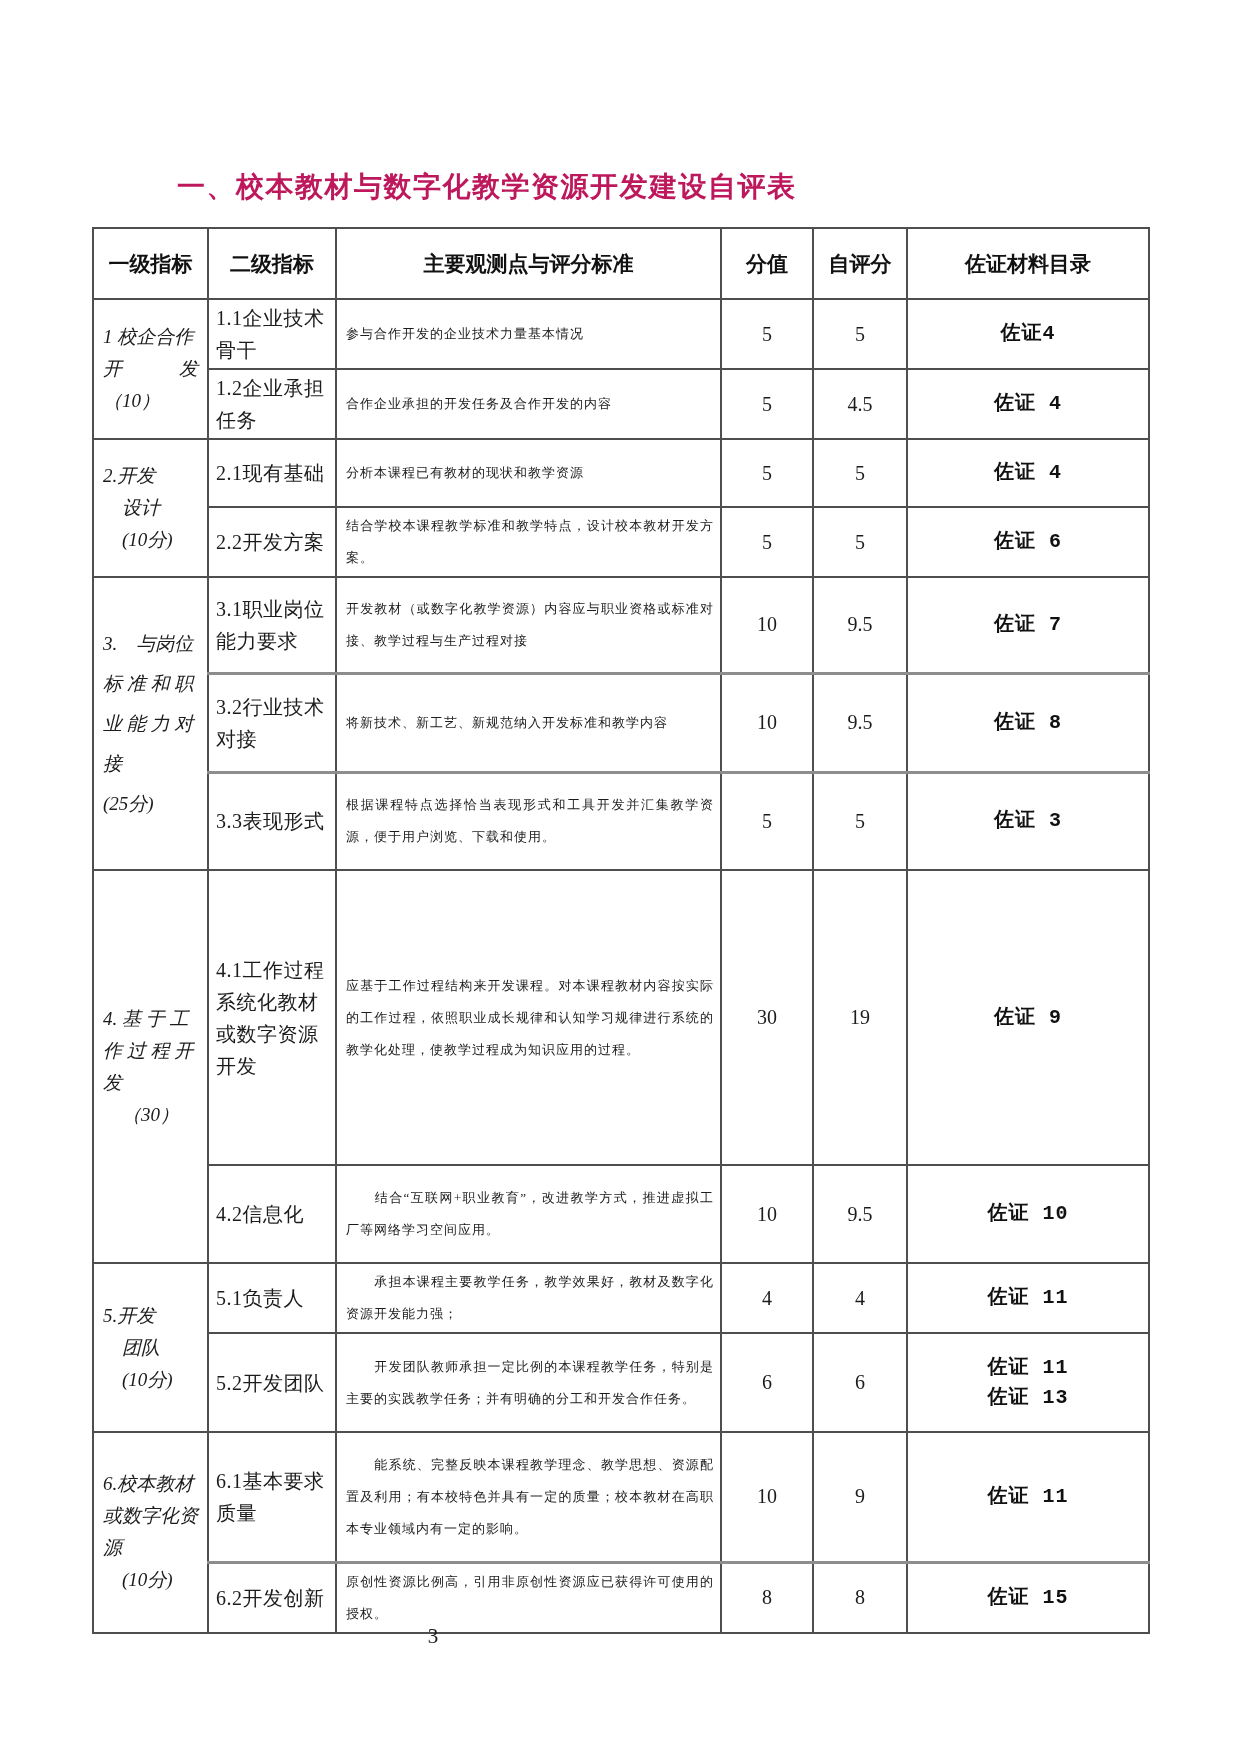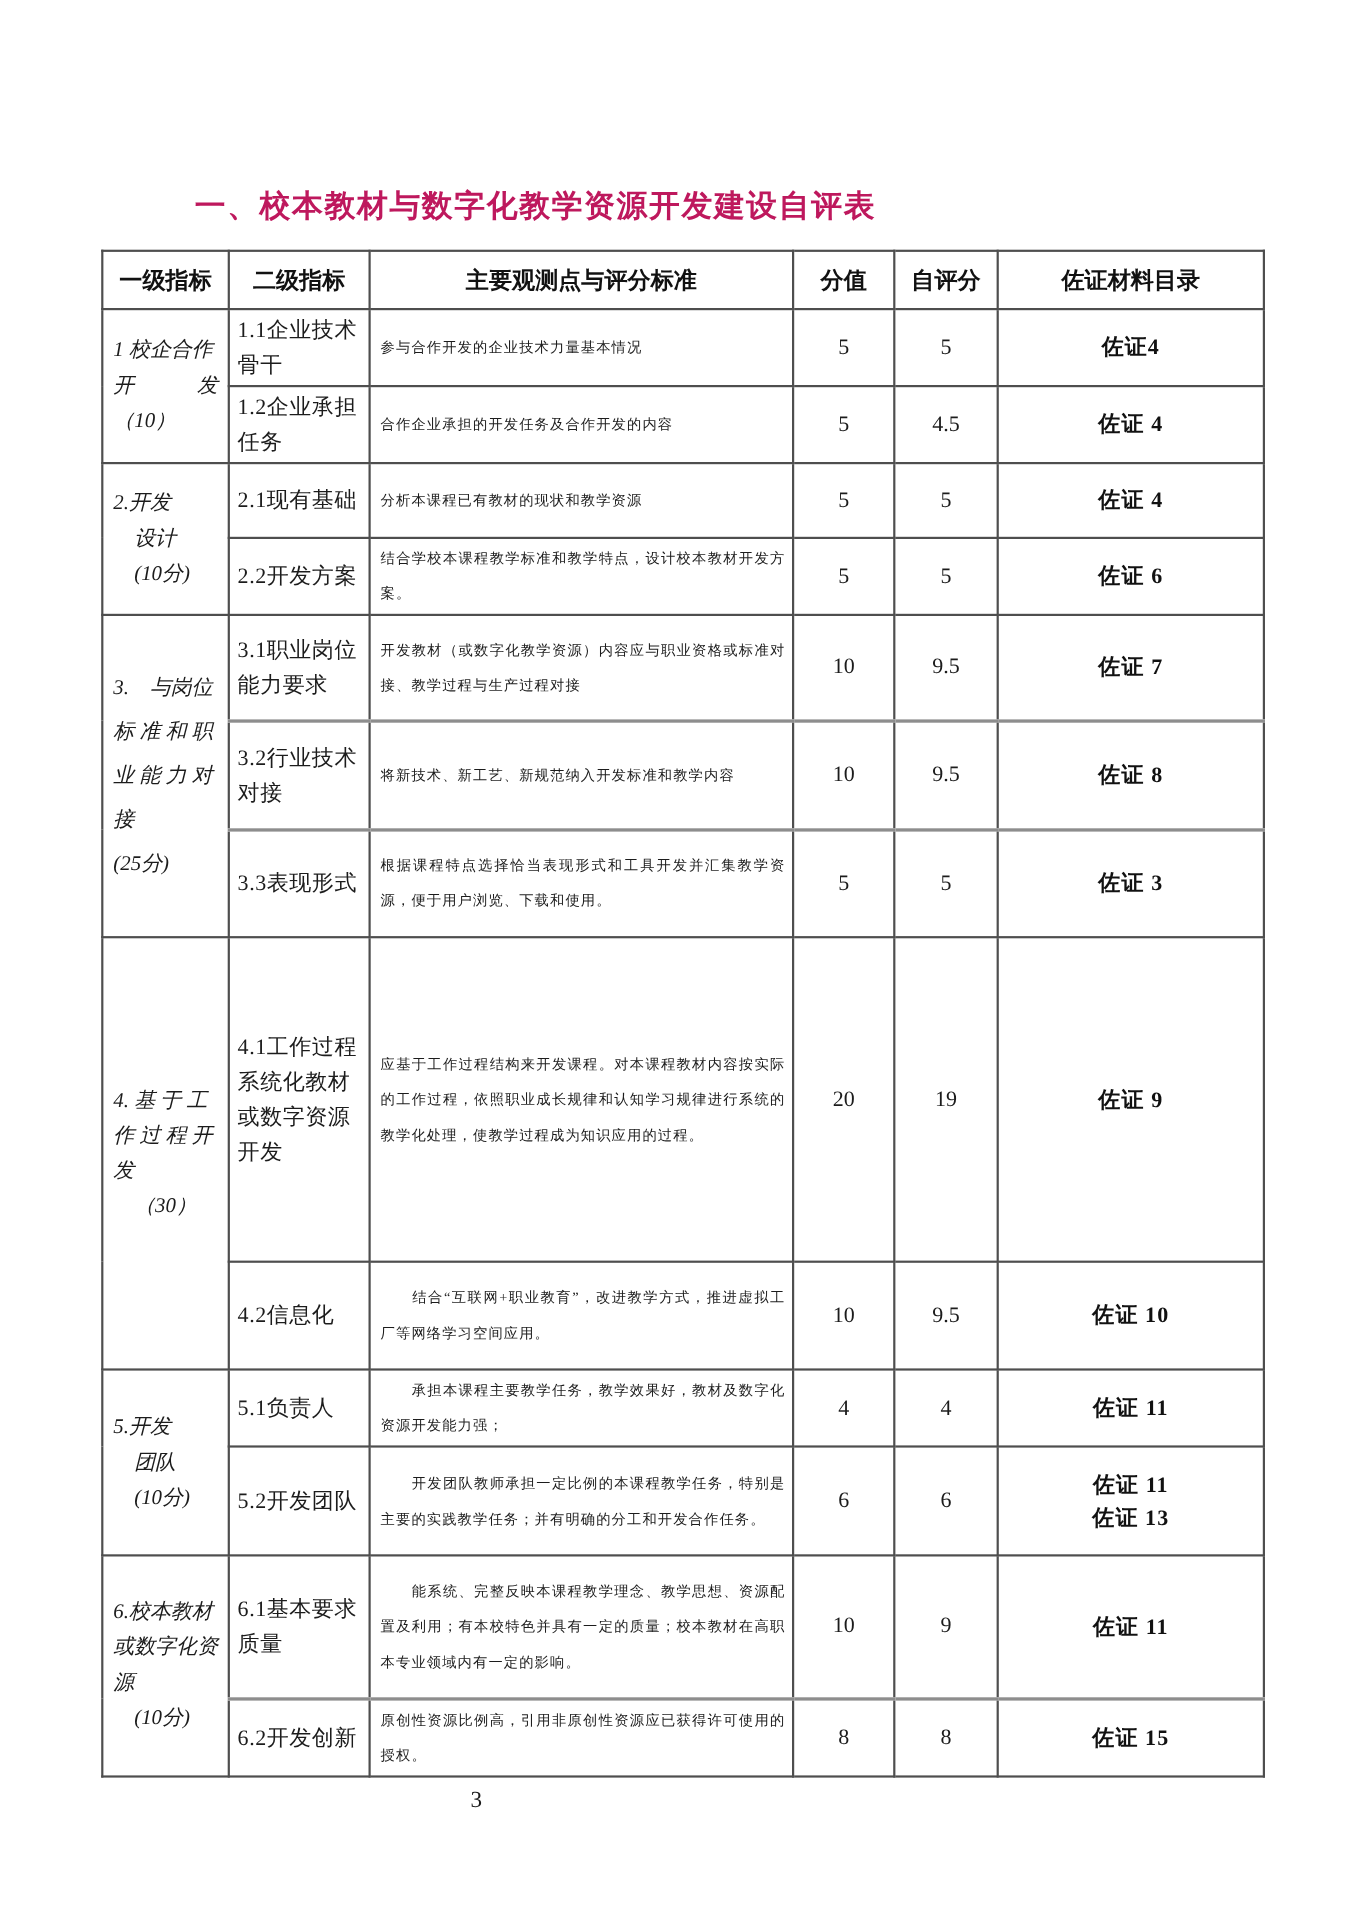--- a/index.html
+++ b/index.html
@@ -42,21 +42,21 @@
     padding:2px 2px 2px 7px; letter-spacing:0.5px;
   }
   td.obs {
     font-size:13px; line-height:32px; letter-spacing:1px;
     padding:2px 6px 2px 9px;
     text-align:justify; white-space:pre-line;
   }
   td.obs.spread { line-height:52px; }
   td.num { font-size:20px; text-align:center; }
   td.ev {
-    font-family:Liberation Serif, serif;
+    font-family:Liberation Mono, monospace;
     font-weight:bold; font-size:20px; text-align:center;
     white-space:pre-line; line-height:30px; letter-spacing:1px; color:#111;
   }
   tr.sep td { border-top:3px solid #8d8d8d; }
   .page-number {
     position:absolute; left:413px; top:1624px; width:40px;
     text-align:center; font-size:21px;
   }
 </style>
 </head>
@@ -67,21 +67,21 @@
 <table class="eval">
   <colgroup>
     <col style="width:115px">
       <col style="width:128px">
       <col style="width:385px">
     <col style="width:92px">
       <col style="width:94px">
       <col style="width:242px">
   </colgroup>
   <thead>
-    <tr style="height:53px">
+    <tr style="height:71px">
       <th>一级指标</th>
       <th>二级指标</th>
       <th>主要观测点与评分标准</th>
       <th>分值</th>
       <th>自评分</th>
       <th>佐证材料目录</th>
     </tr>
   </thead>
   <tbody>
 
@@ -148,21 +148,21 @@
       <td class="ev">佐证 3</td>
     </tr>
 
     <tr style="height:295px">
       <td class="c1" rowspan="2">4. 基 于 工
 作 过 程 开
 发
 　（30）</td>
       <td class="c2">4.1工作过程系统化教材或数字资源开发</td>
       <td class="obs">应基于工作过程结构来开发课程。对本课程教材内容按实际的工作过程，依照职业成长规律和认知学习规律进行系统的教学化处理，使教学过程成为知识应用的过程。</td>
-      <td class="num">20</td>
+      <td class="num">30</td>
       <td class="num">19</td>
       <td class="ev">佐证 9</td>
     </tr>
     <tr style="height:98px">
       <td class="c2">4.2信息化</td>
       <td class="obs">　　结合“互联网+职业教育”，改进教学方式，推进虚拟工厂等网络学习空间应用。</td>
       <td class="num">10</td>
       <td class="num">9.5</td>
       <td class="ev">佐证 10</td>
     </tr>

